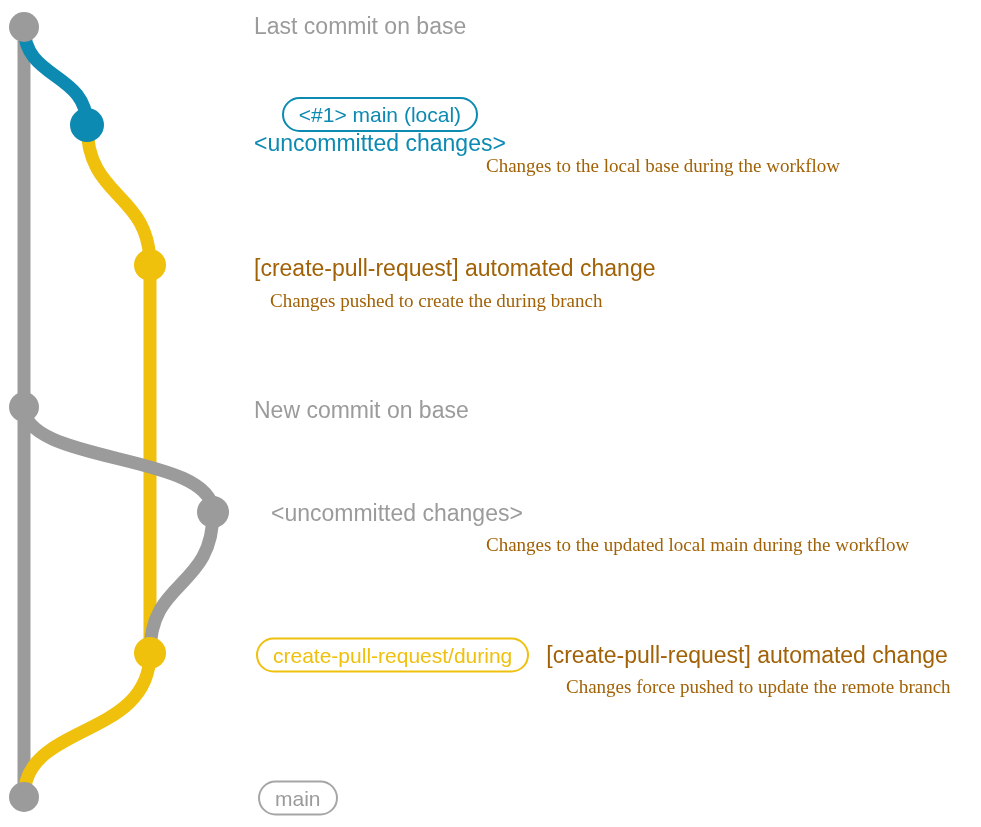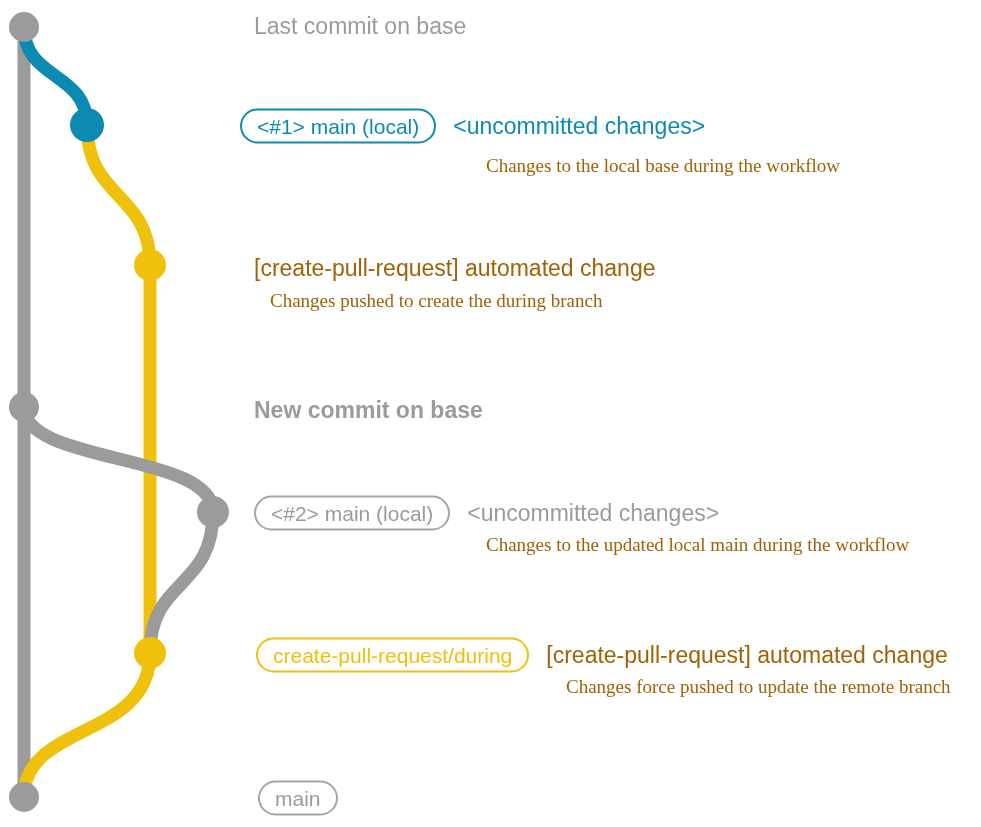--- a/index.html
+++ b/index.html
@@ -88,38 +88,37 @@
   <circle cx="24" cy="407" r="15" fill="#9b9b9b"></circle>
   <circle cx="213" cy="512" r="16" fill="#9b9b9b"></circle>
   <circle cx="150" cy="653" r="16" fill="#efc00c"></circle>
   <circle cx="24" cy="797" r="15" fill="#9b9b9b"></circle>
 </svg>
 
 <div class="row" style="left:254px; top:26px; transform:translateY(-50%);">
   <span class="subject gray">Last commit on base</span>
 </div>
 
-<div class="row" style="left:240px; top:126px; transform:translateY(-50%);">
+<div class="row" style="left:254px; top:126px; transform:translateY(-50%);flex-direction:column;">
   <span class="pill teal">&lt;#1&gt; main (local)</span>
   <span class="gap"></span>
   <span class="subject teal">&lt;uncommitted changes&gt;</span>
 </div>
 <div class="desc" style="left:486px; top:156px;">Changes to the local base during the workflow</div>
 
 <div class="row" style="left:254px; top:268px; transform:translateY(-50%);">
   <span class="subject yellow">[create-pull-request] automated change</span>
 </div>
 <div class="desc" style="left:270px; top:291px;">Changes pushed to create the during branch</div>
 
-<div class="row" style="left:254px; top:410px; transform:translateY(-50%);font-weight:bold;">
+<div class="row" style="left:254px; top:410px; transform:translateY(-50%);">
   <span class="subject gray">New commit on base</span>
 </div>
 
 <div class="row" style="left:254px; top:513px; transform:translateY(-50%);">
-  <span class="pill gray">&lt;#2&gt; main (local)</span>
   <span class="gap"></span>
   <span class="subject gray">&lt;uncommitted changes&gt;</span>
 </div>
 <div class="desc" style="left:486px; top:535px;">Changes to the updated local main during the workflow</div>
 
 <div class="row" style="left:256px; top:655px; transform:translateY(-50%);">
   <span class="pill yellow">create-pull-request/during</span>
   <span class="gap"></span>
   <span class="subject yellow">[create-pull-request] automated change</span>
 </div>

